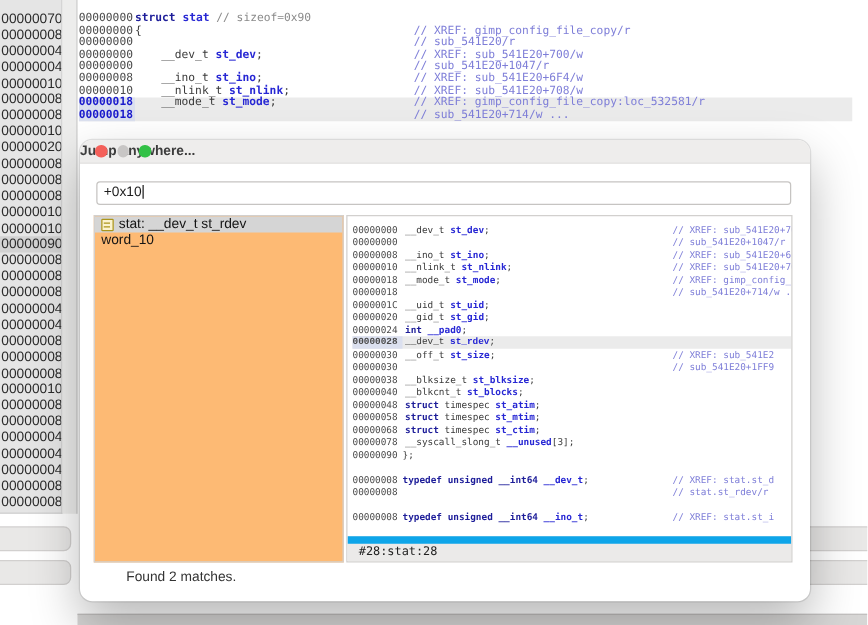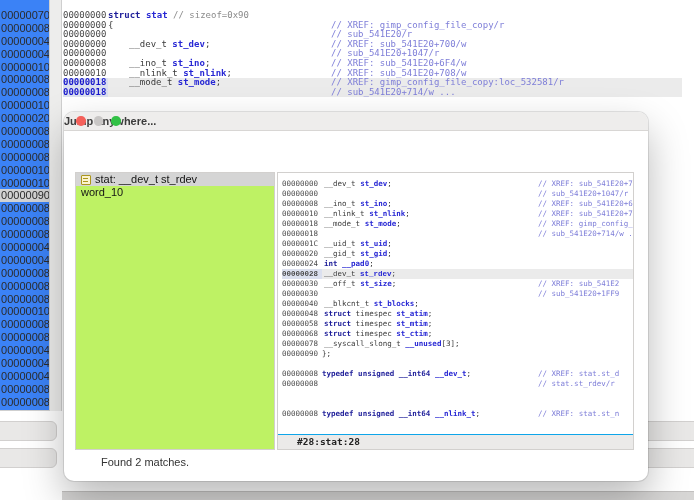--- a/index.html
+++ b/index.html
@@ -1,20 +1,20 @@
 <!DOCTYPE html>
 <html><head>
 <meta charset="utf-8">
 <style>
   html,body{margin:0;padding:0;background:#fff;}
   .screen{position:relative;width:694px;height:500px;overflow:hidden;background:#ffffff;
           font-family:"Liberation Sans","DejaVu Sans",sans-serif;}
 
   
-  .offsets-panel{position:absolute;left:0;top:0;width:50px;height:411px;background:#3b82f6;
+  .offsets-panel{position:absolute;left:0;top:0;width:50px;height:411px;background:#e5e5e5;
     border-right:1px solid #cfcfcf;border-bottom:1px solid #cfcfcf;overflow:hidden;padding-top:9px;box-sizing:border-box;}
   .orow{height:12.9px;line-height:12.9px;font-size:11px;color:#2b2b2b;white-space:nowrap;}
   .orow .onum{display:inline-block;width:71px;margin-left:-21px;text-align:right;}
   .orow.sel{background:#d2d2d2;}
 
   .gutter{position:absolute;left:50px;top:0;width:12px;height:411px;background:#ededec;
     border-right:1px solid #cfcfcf;box-sizing:border-box;}
 
   .listing{position:absolute;left:63px;top:0;width:619px;height:124px;overflow:hidden;
     padding-top:11px;box-sizing:border-box;
@@ -49,39 +49,39 @@
   .light.close{background:#f4605a;}
   .light.minimize{background:#c8c6c5;}
   .light.zoomb{background:#32c146;}
 
   .search{position:absolute;left:13px;top:33px;width:556px;height:19px;border:1px solid #c6c4c2;
     border-radius:3px;background:#fff;box-sizing:border-box;font-size:11px;color:#1c1c1c;
     line-height:17px;padding-left:5px;white-space:nowrap;}
   .caret{display:inline-block;width:1px;height:11px;background:#222;margin-left:1px;vertical-align:-2px;}
 
   .results{position:absolute;left:11px;top:60px;width:200px;height:278px;border:1px solid #d2d0ce;
-    background:#bef264;box-sizing:border-box;overflow:hidden;}
+    background:#fdba74;box-sizing:border-box;overflow:hidden;}
   .rrow{height:13px;line-height:13px;font-size:11px;color:#141414;white-space:nowrap;padding-left:5px;display:flex;align-items:center;}
   .rrow.sel{background:#d5d5d5;}
   .struct-icon{display:inline-block;width:8px;height:8px;border:1px solid #ac961c;background:#fbf3cf;
     border-radius:1px;margin-right:4px;position:relative;flex:0 0 auto;}
   .struct-icon i{position:absolute;left:1px;width:5px;height:1px;background:#ac961c;}
   .struct-icon i.a{top:2px;} .struct-icon i.b{top:5px;}
 
   .preview{position:absolute;left:213px;top:60px;width:357px;height:278px;border:1px solid #d2d0ce;
     background:#fff;box-sizing:border-box;overflow:hidden;}
   .pv-lines{padding:6px 0 0 4px;font-family:"DejaVu Sans Mono",monospace;font-size:7.5px;}
   .pv-lines .ln{height:10px;line-height:10px;position:relative;white-space:nowrap;}
   .pv-lines .addr{display:inline-block;width:40px;color:#4a4a4a;}
   .pv-lines .code.ind{padding-left:2px;}
   .pv-lines .cmt{position:absolute;left:256px;top:0;}
   .pv-lines .ln.hl{background:#ebebeb;font-family:Liberation Mono, monospace;}
-  .statusbar{position:absolute;left:0;right:0;bottom:0;height:14px;background:#ebeae9;border-top:1px solid #0ea5e9;
-    font-family:"DejaVu Sans Mono",monospace;font-size:9.5px;font-weight:700;color:#222;
-    line-height:14px;padding-left:19px;}
+  .statusbar{position:absolute;left:0;right:0;bottom:0;height:14px;background:#ebeae9;border-top:6px solid #0ea5e9;
+    font-family:"DejaVu Sans Mono",monospace;font-size:9.5px;font-weight:400;color:#222;
+    line-height:14px;padding-left:9px;}
 
   .footer{position:absolute;left:13px;top:344px;font-size:11px;color:#333;margin-left:24px;}
 </style>
 </head>
 <body>
 
 <div class="screen">
 
   <div class="offsets-panel" id="offsets">
       <div class="orow"><span class="onum">00000070</span></div>
@@ -138,20 +138,21 @@
   <div class="dialog">
     <div class="titlebar">
       <div class="lights">
         <div class="light close"></div>
         <div class="light minimize"></div>
         <div class="light zoomb"></div>
       </div>
       <div class="title">Jump anywhere...</div>
     </div>
 
+    <div class="search"><span>+0x10</span><span class="caret"></span></div>
 
     <div class="results" id="results">
         <div class="rrow sel">
           <span class="struct-icon">
             <i class="a"></i>
             <i class="b"></i>
           </span>
           <span>stat: __dev_t st_rdev</span>
         </div>
         <div class="rrow">
@@ -166,30 +167,32 @@
           <div class="ln"><span class="addr">00000008</span><span class="code ind"><span class="ty">__ino_t </span><span class="nm">st_ino</span><span class="pl">;</span></span><span class="cmt">// XREF: sub_541E20+6F4/w</span></div>
           <div class="ln"><span class="addr">00000010</span><span class="code ind"><span class="ty">__nlink_t </span><span class="nm">st_nlink</span><span class="pl">;</span></span><span class="cmt">// XREF: sub_541E20+708/w</span></div>
           <div class="ln"><span class="addr">00000018</span><span class="code ind"><span class="ty">__mode_t </span><span class="nm">st_mode</span><span class="pl">;</span></span><span class="cmt">// XREF: gimp_config_file_copy:loc_532581/r</span></div>
           <div class="ln"><span class="addr">00000018</span><span class="cmt">// sub_541E20+714/w ...</span></div>
           <div class="ln"><span class="addr">0000001C</span><span class="code ind"><span class="ty">__uid_t </span><span class="nm">st_uid</span><span class="pl">;</span></span></div>
           <div class="ln"><span class="addr">00000020</span><span class="code ind"><span class="ty">__gid_t </span><span class="nm">st_gid</span><span class="pl">;</span></span></div>
           <div class="ln"><span class="addr">00000024</span><span class="code ind"><span class="kw">int </span><span class="nm">__pad0</span><span class="pl">;</span></span></div>
           <div class="ln hl"><span class="addr sel">00000028</span><span class="code ind"><span class="ty">__dev_t </span><span class="nm">st_rdev</span><span class="pl">;</span></span></div>
           <div class="ln"><span class="addr">00000030</span><span class="code ind"><span class="ty">__off_t </span><span class="nm">st_size</span><span class="pl">;</span></span><span class="cmt">// XREF: sub_541E2</span></div>
           <div class="ln"><span class="addr">00000030</span><span class="cmt">// sub_541E20+1FF9</span></div>
+          <div class="ln"><span class="addr">00000038</span><span class="code ind"><span class="ty">__blksize_t </span><span class="nm">st_blksize</span><span class="pl">;</span></span></div>
           <div class="ln"><span class="addr">00000040</span><span class="code ind"><span class="ty">__blkcnt_t </span><span class="nm">st_blocks</span><span class="pl">;</span></span></div>
           <div class="ln"><span class="addr">00000048</span><span class="code ind"><span class="kw">struct </span><span class="ty">timespec </span><span class="nm">st_atim</span><span class="pl">;</span></span></div>
           <div class="ln"><span class="addr">00000058</span><span class="code ind"><span class="kw">struct </span><span class="ty">timespec </span><span class="nm">st_mtim</span><span class="pl">;</span></span></div>
           <div class="ln"><span class="addr">00000068</span><span class="code ind"><span class="kw">struct </span><span class="ty">timespec </span><span class="nm">st_ctim</span><span class="pl">;</span></span></div>
           <div class="ln"><span class="addr">00000078</span><span class="code ind"><span class="ty">__syscall_slong_t </span><span class="nm">__unused</span><span class="pl">[3];</span></span></div>
           <div class="ln"><span class="addr">00000090</span><span class="code"><span class="pl">};</span></span></div>
           <div class="ln">&nbsp;</div>
           <div class="ln"><span class="addr">00000008</span><span class="code"><span class="kw">typedef unsigned __int64 </span><span class="nm">__dev_t</span><span class="pl">;</span></span><span class="cmt">// XREF: stat.st_d</span></div>
           <div class="ln"><span class="addr">00000008</span><span class="cmt">// stat.st_rdev/r</span></div>
           <div class="ln">&nbsp;</div>
+          <div class="ln"><span class="addr">00000008</span><span class="code"><span class="kw">typedef unsigned __int64 </span><span class="nm">__ino_t</span><span class="pl">;</span></span><span class="cmt">// XREF: stat.st_i</span></div>
           <div class="ln">&nbsp;</div>
           <div class="ln"><span class="addr">00000008</span><span class="code"><span class="kw">typedef unsigned __int64 </span><span class="nm">__nlink_t</span><span class="pl">;</span></span><span class="cmt">// XREF: stat.st_n</span></div>
         </div>
       <div class="statusbar">#28:stat:28</div>
     </div>
 
     <div class="footer">Found 2 matches.</div>
   </div>
 </div>
 

